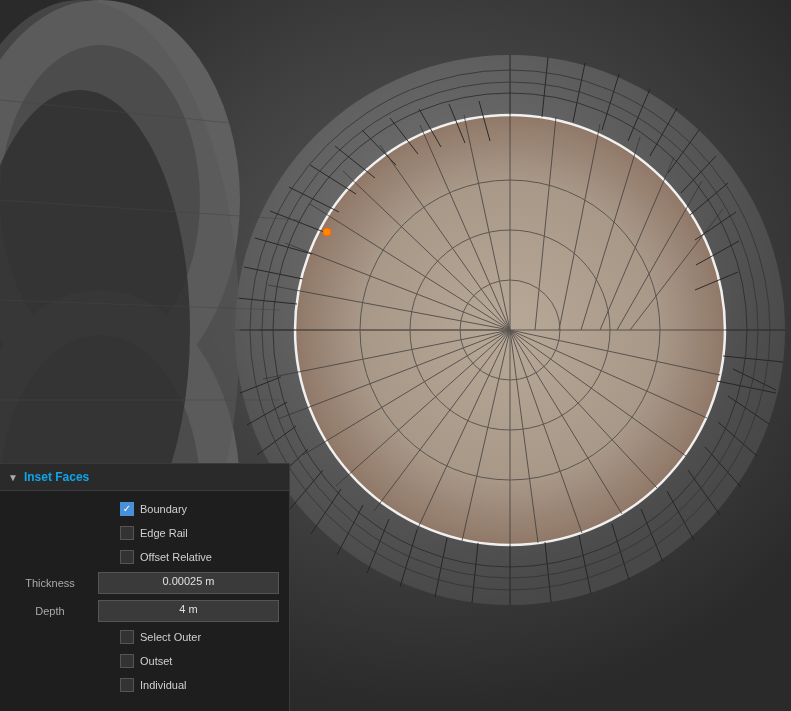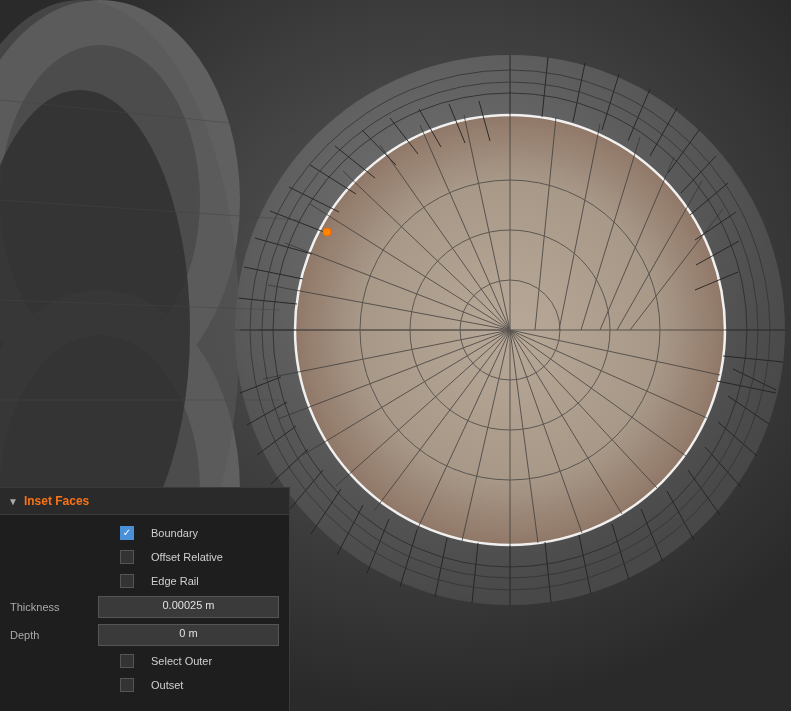--- a/index.html
+++ b/index.html
@@ -55,36 +55,36 @@
 
     .panel-header .arrow {
       margin-right: 6px;
       font-size: 10px;
       color: #aaa;
     }
 
     .panel-header .title {
       font-size: 12px;
       font-weight: bold;
-      color: #f97316;
+      color: #0ea5e9;
     }
 
     .panel-body {
       padding: 6px 0;
     }
 
     .row {
       display: flex;
       align-items: center;
       padding: 3px 10px 3px 10px;
       min-height: 24px;
     }
 
     .row-label {
-      text-align: left;
+      text-align: center;
       width: 80px;
       margin-right: 8px;
       color: #aaa;
       font-size: 11px;
       flex-shrink: 0;
     }
 
     .row-content {
       flex: 1;
       display: flex;
@@ -98,21 +98,21 @@
 
     .checkbox-row .row-content {
       display: flex;
       align-items: center;
       gap: 6px;
     }
 
     .cb-wrapper {
       display: flex;
       align-items: center;
-      gap: 17px;
+      gap: 6px;
       cursor: pointer;
     }
 
     .cb-box {
       width: 14px;
       height: 14px;
       border: 1px solid #555;
       background: #333;
       display: flex;
       align-items: center;
@@ -339,45 +339,45 @@
           <span class="cb-label">Boundary</span>
         </label>
       </div>
     </div>
 
 
     <div class="row checkbox-row">
       <div class="row-content">
         <label class="cb-wrapper">
           <div class="cb-box"></div>
+          <span class="cb-label">Edge Rail</span>
+        </label>
+      </div>
+    </div>
+
+    <div class="row checkbox-row">
+      <div class="row-content">
+        <label class="cb-wrapper">
+          <div class="cb-box"></div>
           <span class="cb-label">Offset Relative</span>
-        </label>
-      </div>
-    </div>
-
-    <div class="row checkbox-row">
-      <div class="row-content">
-        <label class="cb-wrapper">
-          <div class="cb-box"></div>
-          <span class="cb-label">Edge Rail</span>
         </label>
       </div>
     </div>
 
     <div class="row">
       <span class="row-label">Thickness</span>
       <div class="num-field-wrapper row-content">
         <div class="num-field">0.00025 m</div>
       </div>
     </div>
 
     <div class="row">
       <span class="row-label">Depth</span>
       <div class="num-field-wrapper row-content">
-        <div class="num-field">0 m</div>
+        <div class="num-field">4 m</div>
       </div>
     </div>
 
     <div class="row checkbox-row">
       <div class="row-content">
         <label class="cb-wrapper">
           <div class="cb-box"></div>
           <span class="cb-label">Select Outer</span>
         </label>
       </div>
@@ -385,16 +385,24 @@
 
     <div class="row checkbox-row">
       <div class="row-content">
         <label class="cb-wrapper">
           <div class="cb-box"></div>
           <span class="cb-label">Outset</span>
         </label>
       </div>
     </div>
 
+    <div class="row checkbox-row">
+      <div class="row-content">
+        <label class="cb-wrapper">
+          <div class="cb-box"></div>
+          <span class="cb-label">Individual</span>
+        </label>
+      </div>
+    </div>
 
 
   </div>
 </div>
 
 </body></html>

